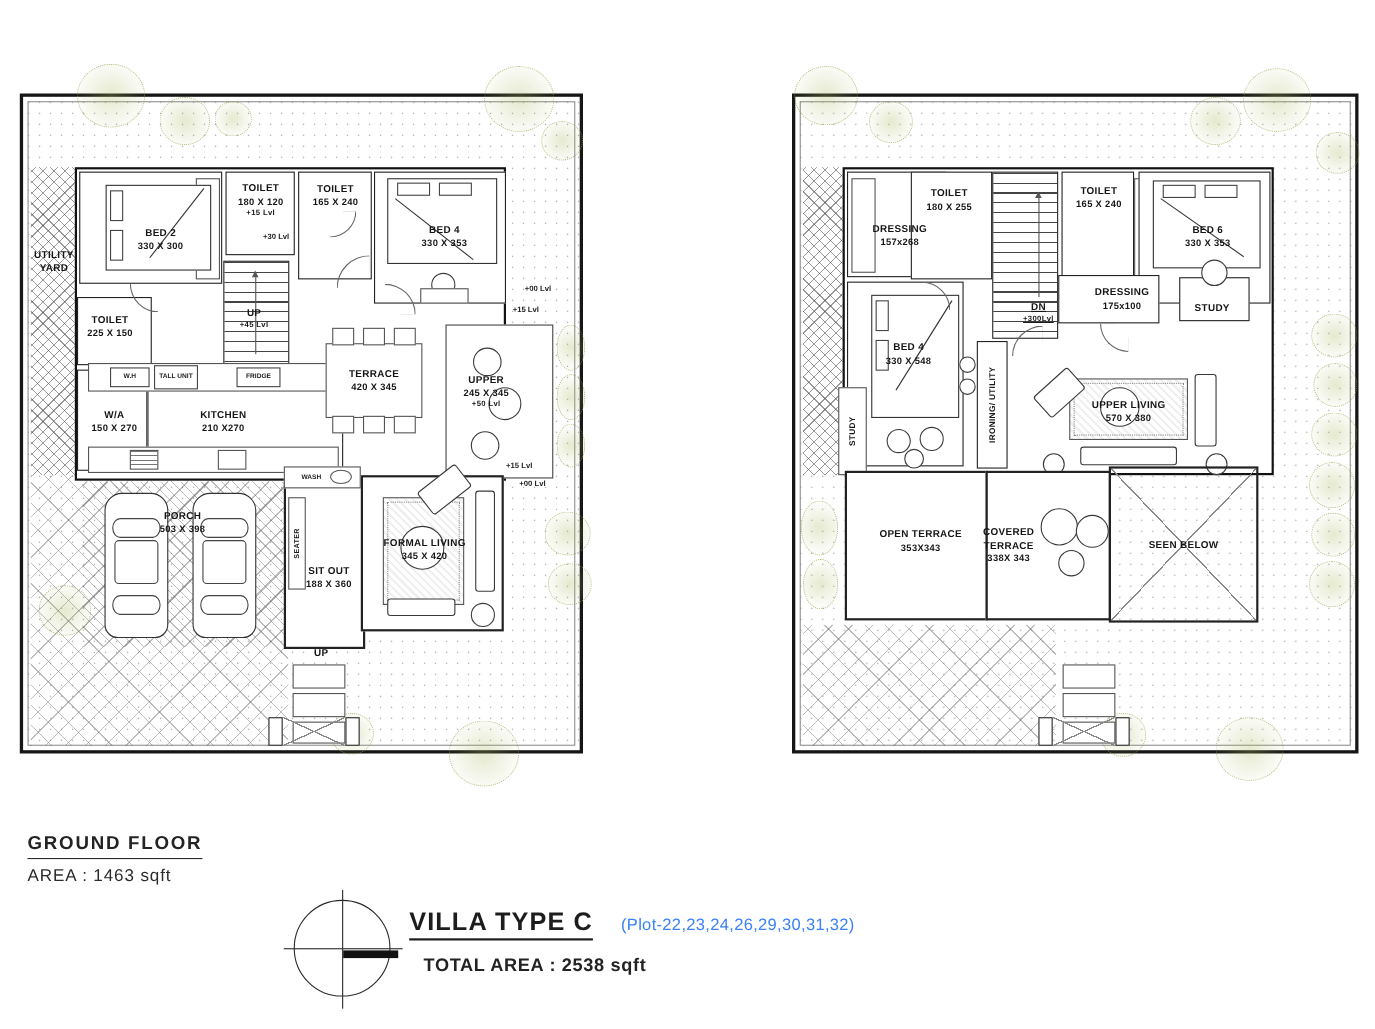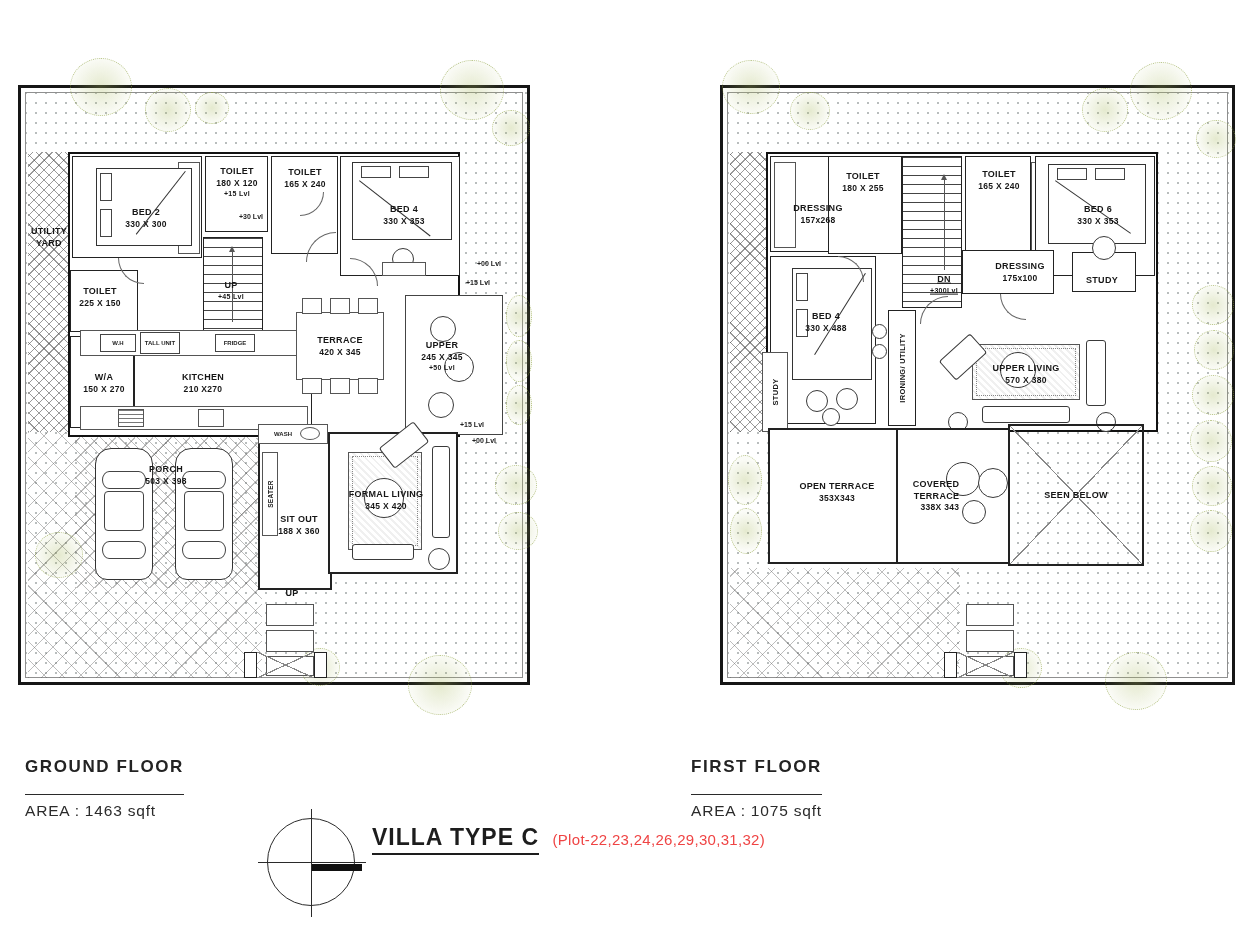--- a/index.html
+++ b/index.html
@@ -42,25 +42,25 @@
            font-size:6px;font-weight:700;color:#222;text-align:center;line-height:1.1;}
   .arc{border:1.1px solid #666;background:transparent;}
   .arc.tl{border-radius:100% 0 0 0;border-right:none;border-bottom:none;}
   .arc.tr{border-radius:0 100% 0 0;border-left:none;border-bottom:none;}
   .arc.bl{border-radius:0 0 0 100%;border-right:none;border-top:none;}
   .arc.br{border-radius:0 0 100% 0;border-left:none;border-top:none;}
   .car{border:1.5px solid #333;border-radius:16px 16px 12px 12px;background:#fff;}
   .car .win{position:absolute;left:6px;right:6px;height:16px;border:1px solid #444;border-radius:8px/10px;}
   .car .roof{position:absolute;left:8px;right:8px;top:42px;height:38px;border:1px solid #444;border-radius:4px;}
   .fl-title{font-size:17px;font-weight:600;letter-spacing:1.6px;color:#232323;display:inline-block;
-            border-bottom:1.6px solid #2a2a2a;padding-bottom:17px;}
+            border-bottom:1.6px solid #2a2a2a;padding-bottom:3px;}
   .fl-area{font-size:15.5px;font-weight:500;letter-spacing:.8px;color:#2b2b2b;margin-top:7px;}
   .main-title{font-size:23px;font-weight:800;letter-spacing:1px;color:#1d1d1d;display:inline-block;
               border-bottom:2.2px solid #1d1d1d;padding-bottom:2px;}
-  .plots-note{font-size:15px;font-weight:500;color:#ef4444;margin-left:9px;letter-spacing:.3px;}
+  .plots-note{font-size:15px;font-weight:500;color:#3b82f6;margin-left:21px;letter-spacing:.3px;}
   .total-area{font-size:16.5px;font-weight:600;letter-spacing:.6px;color:#232323;}
   .arrowline{background:#555;}
   .arrowhead{width:0;height:0;border-left:3.5px solid transparent;border-right:3.5px solid transparent;border-bottom:6px solid #555;}
 </style>
 </head>
 <body>
 
 <div id="canvas">
 
   <div class="a plot grass" style="left:18px;top:85px;width:512px;height:600px;">
@@ -344,52 +344,49 @@
     <span>DN</span>
     <span class="lv">+300Lvl</span>
   </div>
   <div class="rlabel" style="left:1020px;top:272px;">
     <span>DRESSING</span>
     <span class="d">175x100</span>
   </div>
   <div class="rlabel" style="left:1102px;top:281px;">STUDY</div>
   <div class="rlabel" style="left:826px;top:322px;">
     <span>BED 4</span>
-    <span class="d">330 X 488</span>
+    <span class="d">330 X 548</span>
   </div>
   <div class="vlabel" style="left:902px;top:368px;">IRONING/ UTILITY</div>
   <div class="vlabel" style="left:775px;top:392px;">STUDY</div>
   <div class="rlabel" style="left:1026px;top:374px;">
     <span>UPPER LIVING</span>
     <span class="d">570 X 380</span>
   </div>
   <div class="rlabel" style="left:837px;top:492px;">
     <span>OPEN TERRACE</span>
     <span class="d">353X343</span>
   </div>
-  <div class="rlabel" style="left:936px;top:496px;text-align:right;">
+  <div class="rlabel" style="left:917px;top:496px;">
     <span style="display:block;">COVERED</span>
     <span style="display:block;">TERRACE</span>
     <span class="d">338X 343</span>
   </div>
   <div class="rlabel" style="left:1076px;top:496px;">SEEN BELOW</div>
 
   <div class="a" style="left:25px;top:757px;">
     <div class="fl-title">GROUND FLOOR</div>
     <div class="fl-area">AREA : 1463 sqft</div>
-  </div>
-  <div class="a" style="left:691px;top:757px;">
-    <div class="fl-title">FIRST FLOOR</div>
-    <div class="fl-area">AREA : 1075 sqft</div>
   </div>
 
   <div class="a" style="left:267px;top:818px;width:88px;height:88px;border:1.2px solid #2a2a2a;border-radius:50%;background:#fff;">
     <div class="a" style="left:43px;top:-10px;width:1.2px;height:108px;background:#2a2a2a;"></div>
     <div class="a" style="left:-10px;top:43px;width:108px;height:1.2px;background:#2a2a2a;"></div>
     <div class="a" style="left:44px;top:45px;width:50px;height:7px;background:#111;"></div>
   </div>
 
   <div class="a" style="left:372px;top:824px;">
     <span class="main-title">VILLA TYPE C</span>
     <span class="plots-note">(Plot-22,23,24,26,29,30,31,32)</span>
+    <div class="total-area" style="margin-top:14px;margin-left:13px;">TOTAL AREA : 2538 sqft</div>
   </div>
 
 </div>
 
 </body></html>

